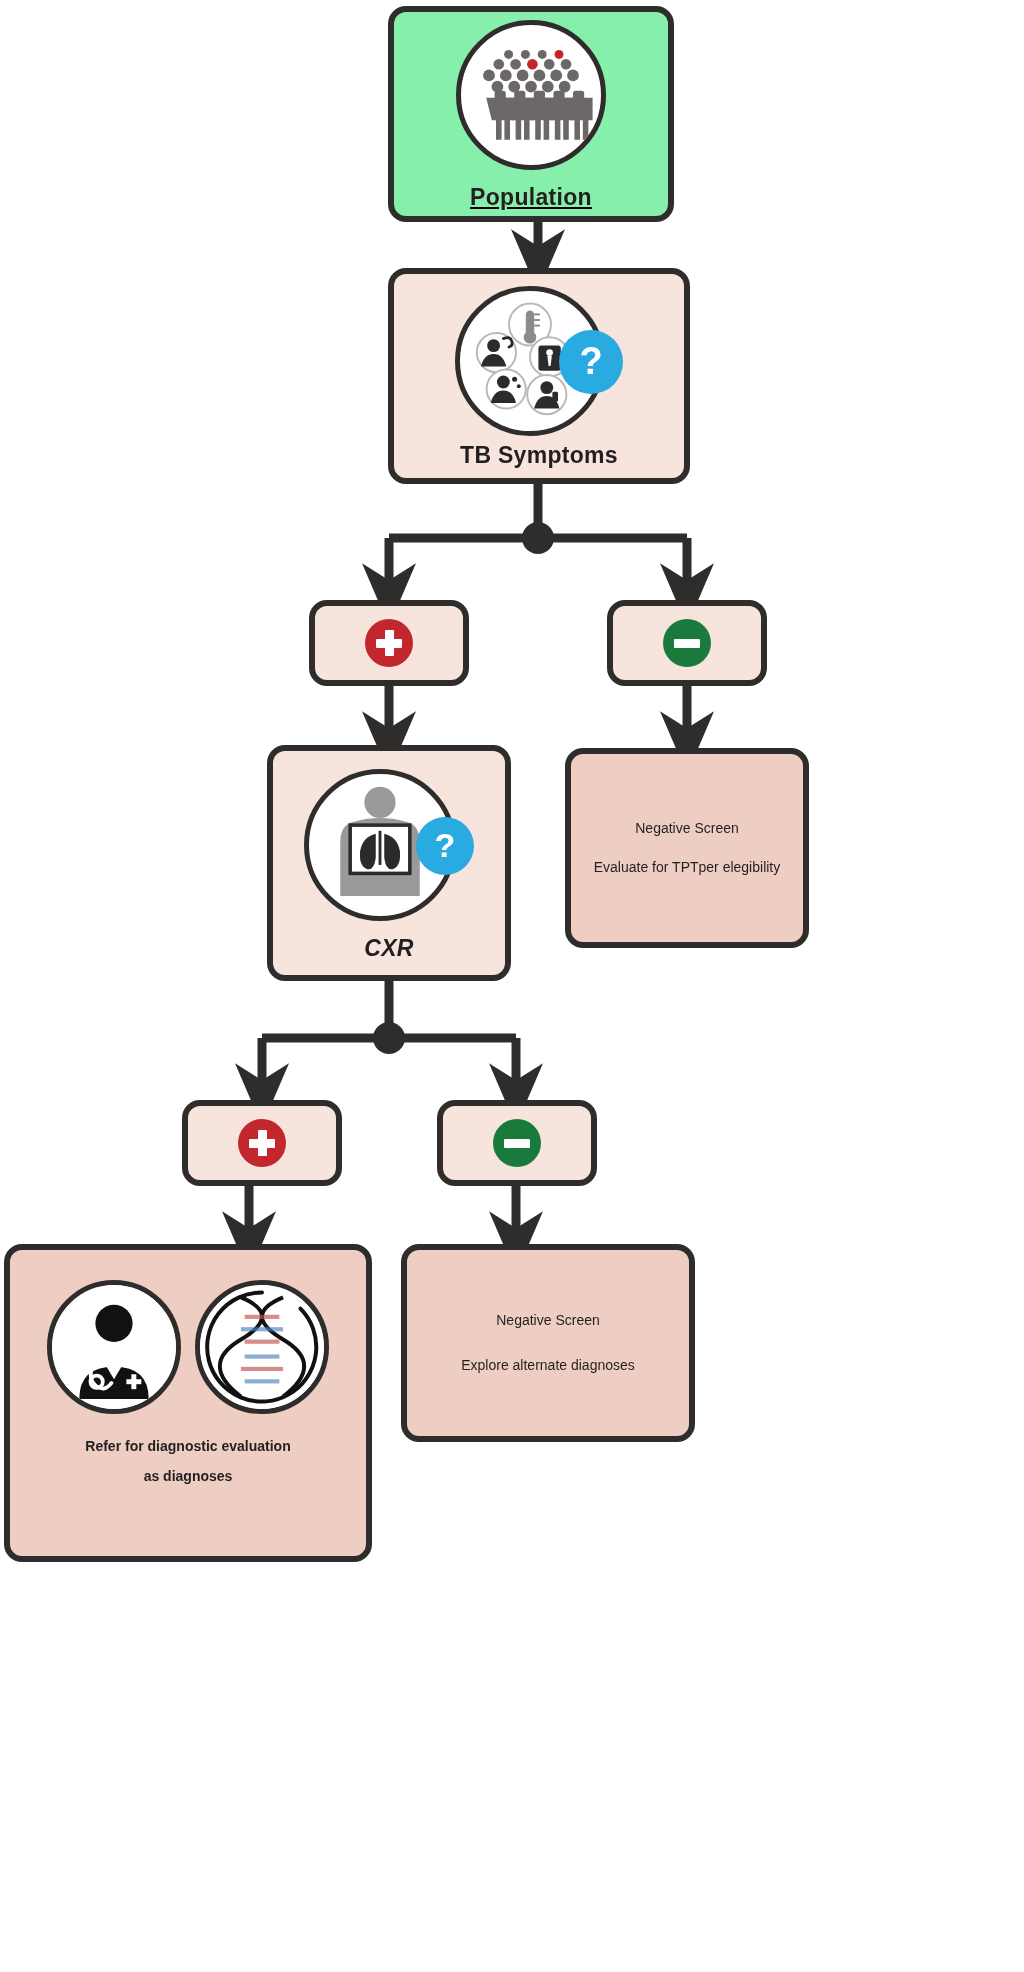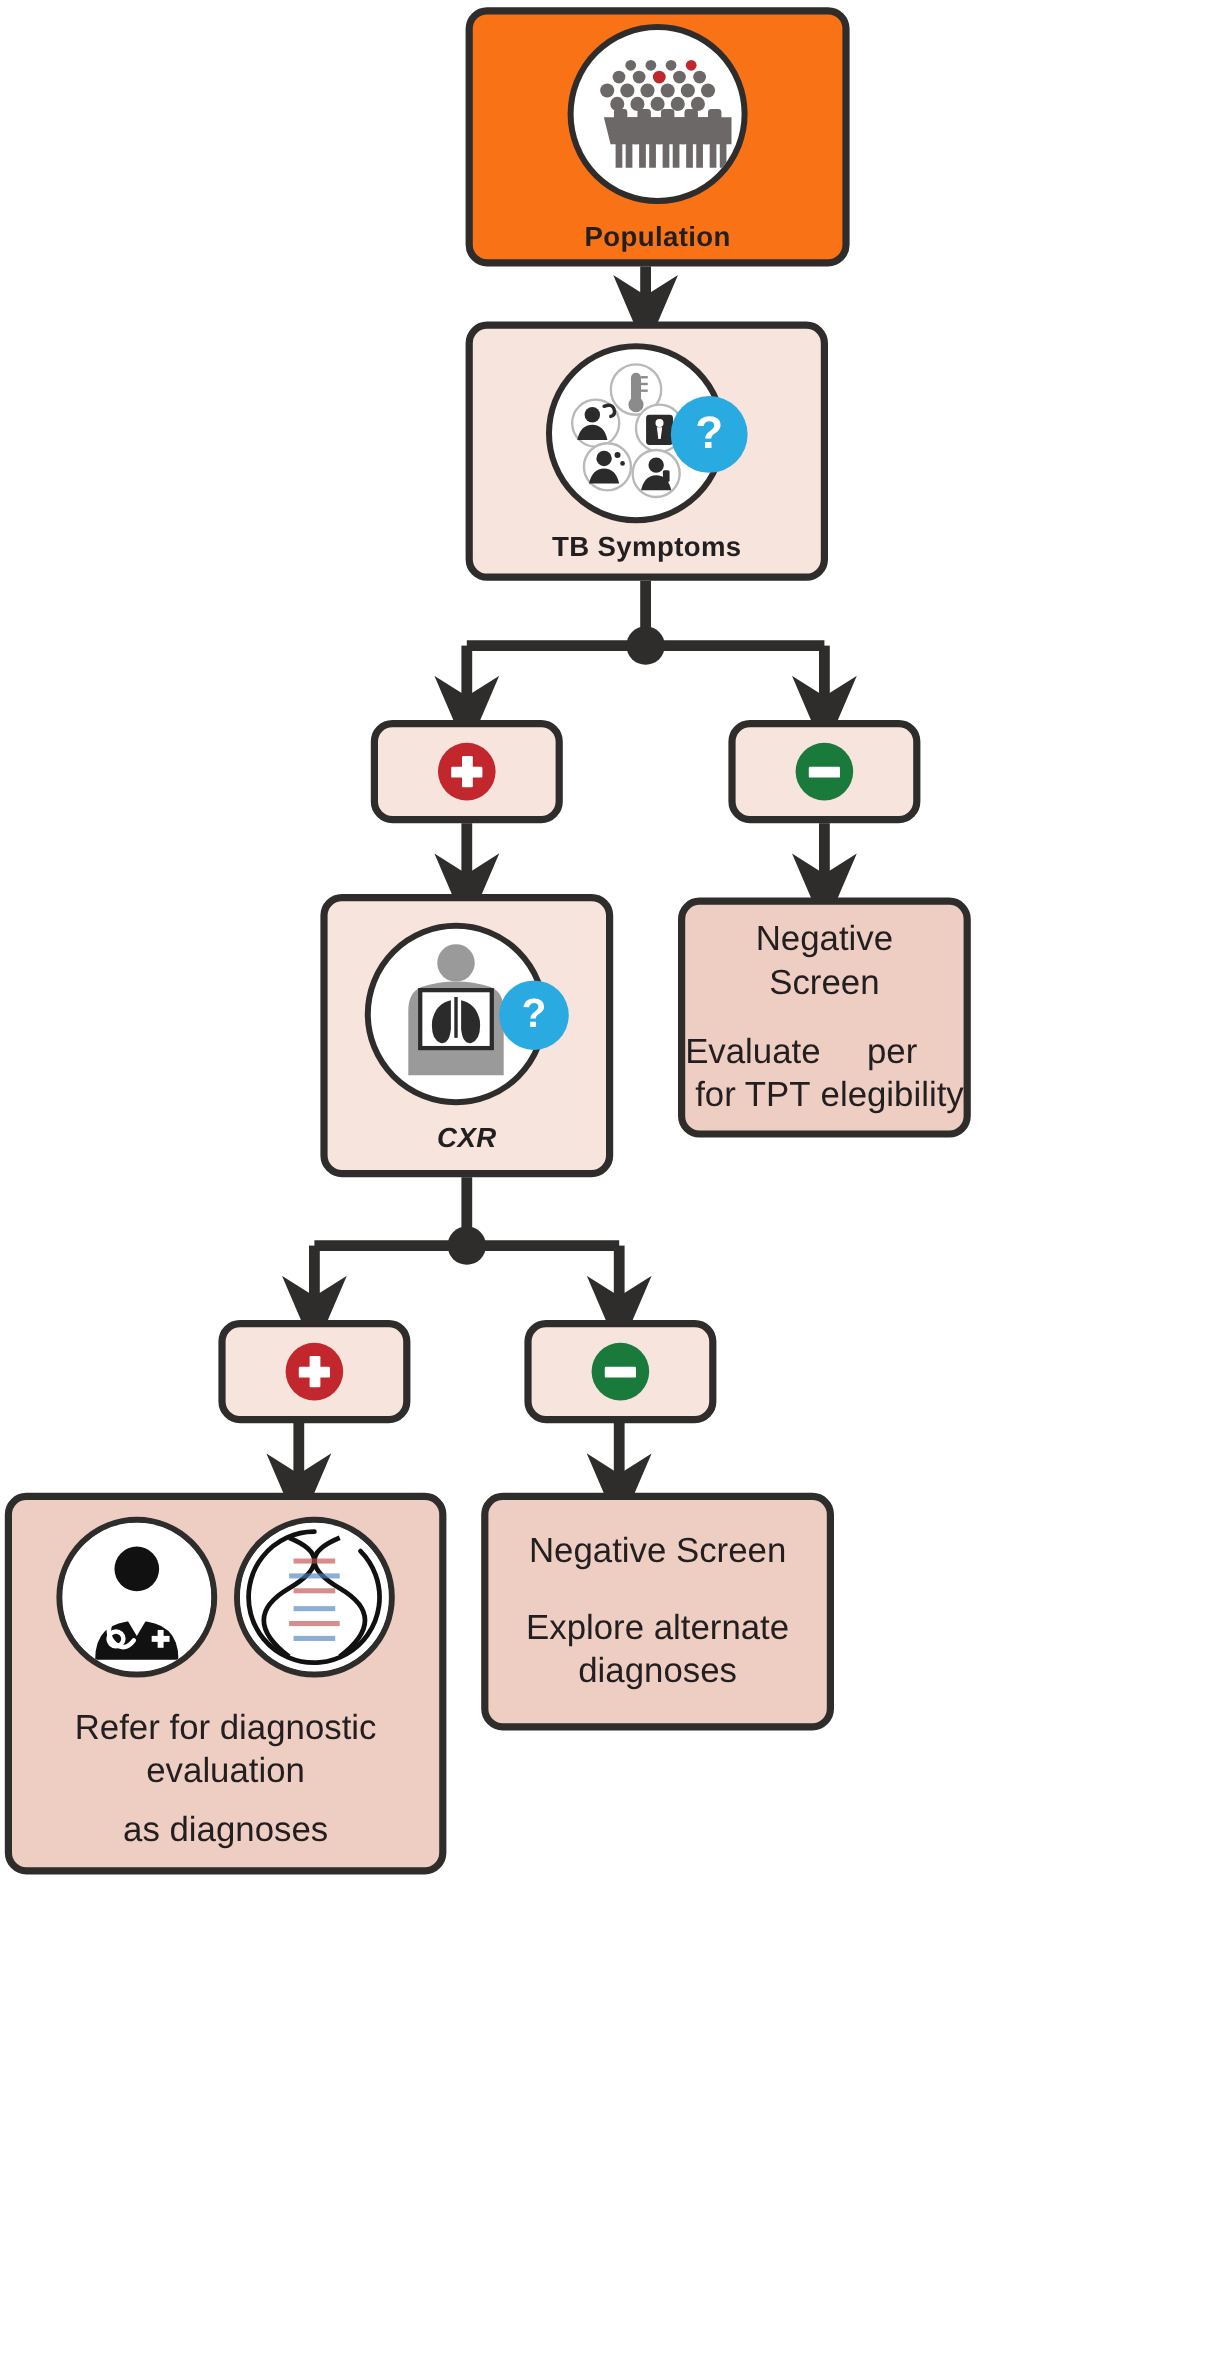--- a/index.html
+++ b/index.html
@@ -40,23 +40,23 @@
   }
   .text-node {
     display: flex;
     flex-direction: column;
     align-items: center;
     justify-content: center;
     gap: 22px;
     padding: 14px 18px;
   }
   .text-line {
-    font-size: 29px;
+    font-size: 14px;
     color: #231f20;
-    text-align: center;
+    text-align: right;
     line-height: 1.25;
   }
   .icon-circle {
     border-radius: 50%;
     background: #ffffff;
     border: 5px solid #2e2d2c;
     position: relative;
     overflow: hidden;
     box-sizing: border-box;
   }
@@ -117,21 +117,21 @@
   <line x1="262" y1="1038" x2="516" y2="1038" stroke="#2e2d2c" stroke-width="9"></line>
   <circle cx="389" cy="1038" r="16" fill="#2e2d2c"></circle>
   <line x1="262" y1="1038" x2="262" y2="1092" stroke="#2e2d2c" stroke-width="9" marker-end="url(#arrowhead)"></line>
   <line x1="516" y1="1038" x2="516" y2="1092" stroke="#2e2d2c" stroke-width="9" marker-end="url(#arrowhead)"></line>
 
   <line x1="249" y1="1185" x2="249" y2="1240" stroke="#2e2d2c" stroke-width="9" marker-end="url(#arrowhead)"></line>
 
   <line x1="516" y1="1185" x2="516" y2="1240" stroke="#2e2d2c" stroke-width="9" marker-end="url(#arrowhead)"></line>
 </svg>
 
-<div class="node" style="left:388px; top:6px; width:320px; height:216px; background:#f97316;">
+<div class="node" style="left:388px; top:6px; width:286px; height:216px; background:#86efac;text-decoration:underline;">
   <div class="icon-circle" style="width:150px; height:150px; margin-top:2px;">
     <svg viewBox="0 0 100 100" width="100%" height="100%">
 
       <g fill="#6d6868">
         <circle cx="26" cy="44" r="4.2"></circle>
           <circle cx="38" cy="44" r="4.2"></circle>
         <circle cx="50" cy="44" r="4.2"></circle>
           <circle cx="62" cy="44" r="4.2"></circle>
         <circle cx="74" cy="44" r="4.2"></circle>
         <circle cx="20" cy="36" r="4.2"></circle>
@@ -262,21 +262,21 @@
   </div>
 </div>
 
 <div class="node" style="left:437px; top:1100px; width:160px; height:86px; background:#f7e4dc;">
   <div class="sign-circle" style="width:48px; height:48px; background:#1a7a3c;">
     <div class="sign-minus" style="width:26px; height:9px;"></div>
   </div>
 </div>
 
 <div class="node" style="left:4px; top:1244px; width:368px; height:318px; background:#eecdc2;
-            justify-content:flex-start; padding-top:14px;">
+            justify-content:flex-start; padding-top:30px;font-weight:bold;">
   <div class="stack-wrap">
     <div class="icon-circle" style="width:134px; height:134px;">
       <svg viewBox="0 0 100 100" width="100%" height="100%">
         <circle cx="50" cy="50" r="50" fill="#ffffff"></circle>
         <circle cx="50" cy="31" r="15" fill="#111111"></circle>
         <path d="M22,92 q0,-26 28,-26 q28,0 28,26 z" fill="#111111"></path>
         <path d="M44,66 q0,-8 6,-8 q6,0 6,8 l-6,10 z" fill="#ffffff"></path>
 
         <path d="M34,64 q-6,10 1,17 q7,6 13,-2" stroke="#ffffff" stroke-width="3" fill="none" stroke-linecap="round"></path>
         <circle cx="36" cy="78" r="5" fill="none" stroke="#ffffff" stroke-width="3"></circle>

